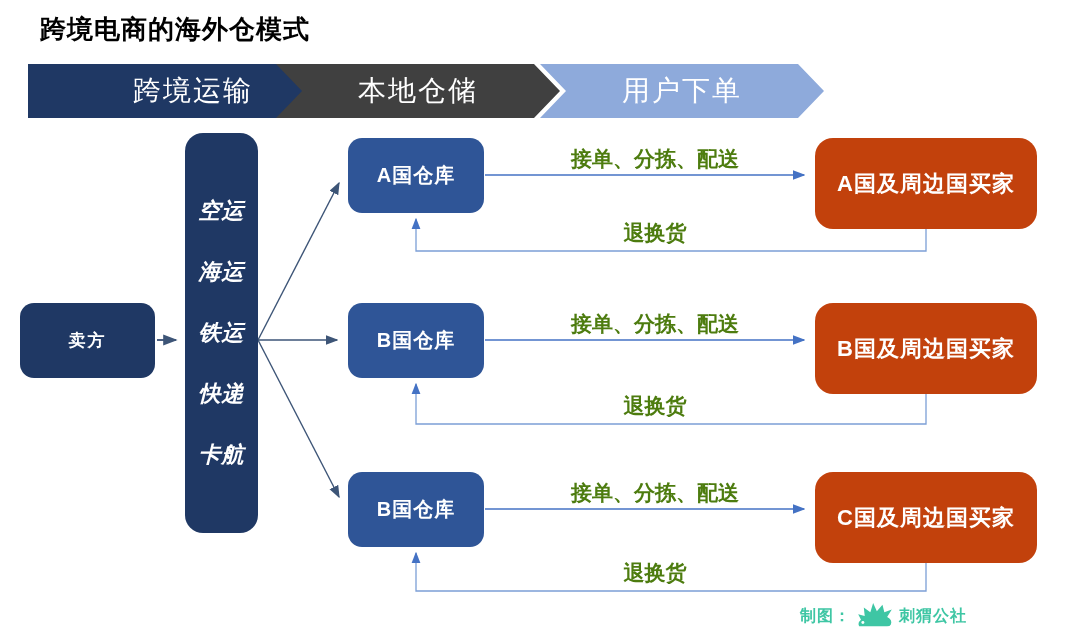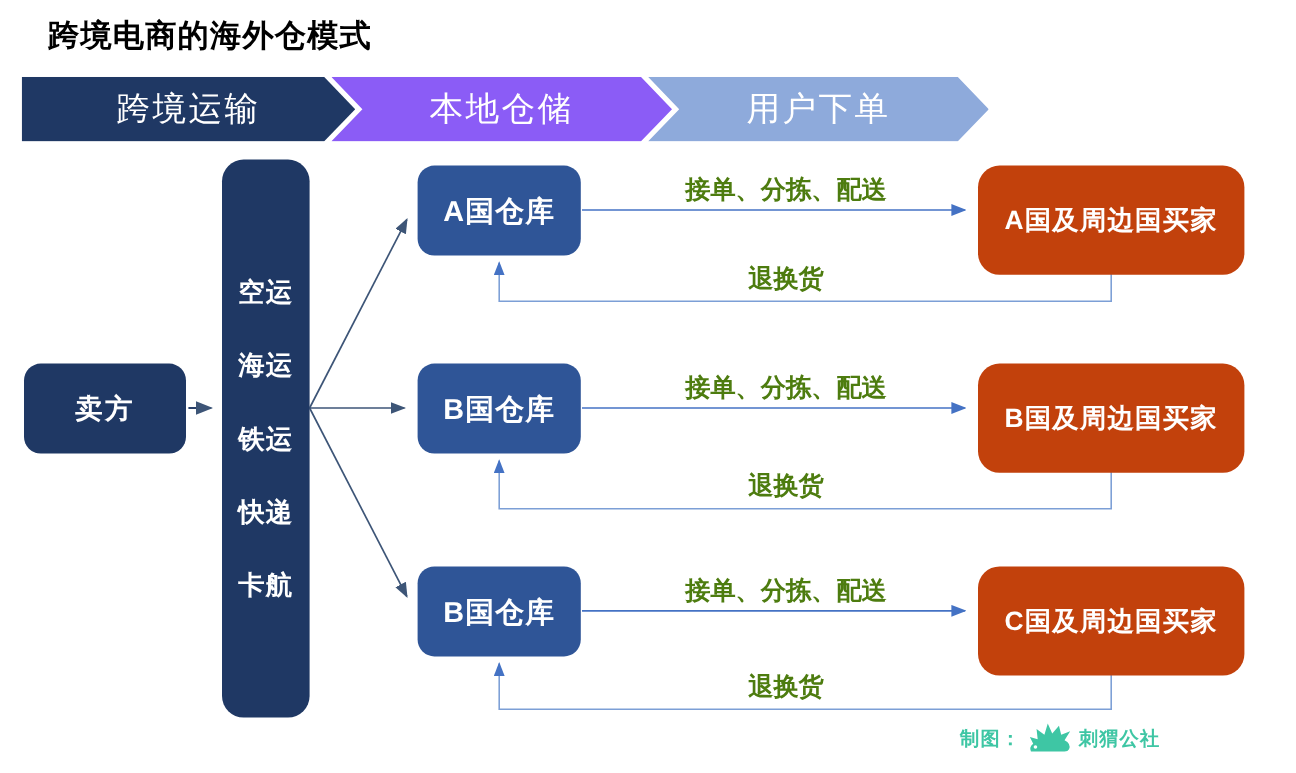--- a/index.html
+++ b/index.html
@@ -6,35 +6,35 @@
   #canvas{
     position:relative;width:1080px;height:644px;background:#ffffff;overflow:hidden;
     font-family:"Liberation Sans","DejaVu Sans",sans-serif;
   }
   .abs{position:absolute;}
   
   #title{left:40px;top:12px;font-size:26px;font-weight:700;color:#000;letter-spacing:1px;}
   
   .stage{top:64px;height:54px;color:#fff;font-size:28px;letter-spacing:2px;
          display:flex;align-items:center;justify-content:center;}
-  .stage-0{left:18px;width:278px;background:#1F3864;
+  .stage-0{left:28px;width:278px;background:#1F3864;padding-left:26px;
     clip-path:polygon(0 0, calc(100% - 26px) 0, 100% 50%, calc(100% - 26px) 100%, 0 100%);}
-  .stage-1{left:276px;width:284px;background:#8b5cf6;
+  .stage-1{left:276px;width:284px;background:#404040;
     clip-path:polygon(0 0, calc(100% - 26px) 0, 100% 50%, calc(100% - 26px) 100%, 0 100%, 26px 50%);justify-content:center;}
   .stage-2{left:540px;width:284px;background:#8EAADB;
     clip-path:polygon(0 0, calc(100% - 26px) 0, 100% 50%, calc(100% - 26px) 100%, 0 100%, 26px 50%);text-align:center;}
   .stage-3{left:804px;width:253px;background:#5B9BD5;
     clip-path:polygon(0 0, calc(100% - 26px) 0, 100% 50%, calc(100% - 26px) 100%, 0 100%, 26px 50%);}
   
   .node{display:flex;align-items:center;justify-content:center;color:#fff;font-weight:700;}
-  #seller{left:20px;top:303px;width:135px;height:75px;background:#1F3864;border-radius:14px;font-size:23px;letter-spacing:2px;}
-  #transport{left:185px;top:133px;width:73px;height:465px;background:#1F3864;border-radius:18px;
-    display:flex;flex-direction:column;align-items:center;justify-content:center;gap:31px;}
+  #seller{left:20px;top:303px;width:135px;height:75px;background:#1F3864;border-radius:14px;font-size:17px;letter-spacing:2px;}
+  #transport{left:185px;top:133px;width:73px;height:400px;background:#1F3864;border-radius:18px;
+    display:flex;flex-direction:column;align-items:center;justify-content:center;gap:31px;font-style:italic;}
   .mode{color:#fff;font-weight:700;font-size:22px;letter-spacing:1px;}
-  .warehouse{left:348px;width:136px;height:75px;background:#2F5597;border-radius:14px;font-size:24px;letter-spacing:1px;}
+  .warehouse{left:348px;width:136px;height:75px;background:#2F5597;border-radius:14px;font-size:20px;letter-spacing:1px;}
   .buyer{left:815px;width:222px;height:91px;background:#c2410c;border-radius:18px;font-size:22px;letter-spacing:1px;}
   .row-0 .warehouse,.row-0 .buyer{top:138px;}
   .row-1 .warehouse,.row-1 .buyer{top:303px;}
   .row-2 .warehouse,.row-2 .buyer{top:472px;}
   
   .edge-label{left:495px;width:320px;height:26px;line-height:26px;text-align:center;
     color:#4d7c0f;font-weight:700;font-size:21px;}
   .row-0 .fwd{top:146px;} .row-0 .ret{top:220px;}
   .row-1 .fwd{top:311px;} .row-1 .ret{top:393px;}
   .row-2 .fwd{top:480px;} .row-2 .ret{top:560px;}

